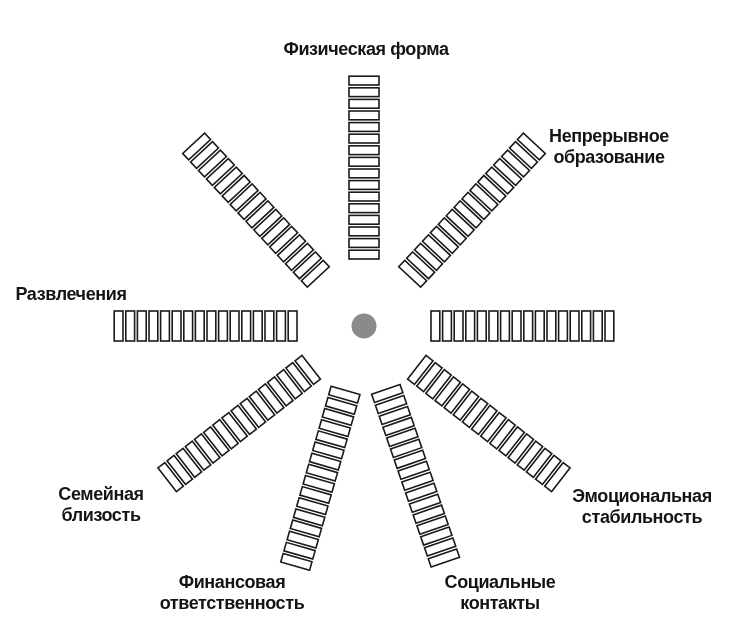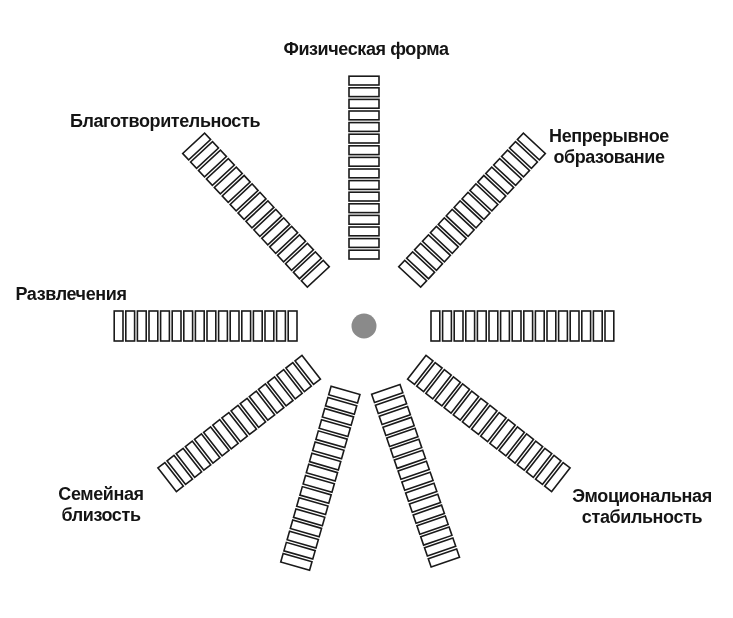--- a/index.html
+++ b/index.html
@@ -214,31 +214,33 @@
     <span class="ln">Непрерывное</span>
     <span class="ln">образование</span>
   </div>
 
 
   <div class="lbl" style="left:642px; top:458px">
     <span class="ln">Эмоциональная</span>
     <span class="ln">стабильность</span>
   </div>
 
+  <div class="lbl" style="left:500px; top:544px">
+    <span class="ln">Социальные</span>
+    <span class="ln">контакты</span>
+  </div>
 
   <div class="lbl" style="left:232px; top:544px">
+    <span class="ln">Финансовая</span>
+    <span class="ln">ответственность</span>
   </div>
 
   <div class="lbl" style="left:101px; top:456px">
     <span class="ln">Семейная</span>
     <span class="ln">близость</span>
   </div>
 
   <div class="lbl" style="left:71px; top:256px">
     <span class="ln">Развлечения</span>
   </div>
 
-  <div class="lbl" style="left:165px; top:83px">
-    <span class="ln">Благотворительность</span>
-    <span class="ln"></span>
-  </div>
 
 </div>
 
 </body></html>

